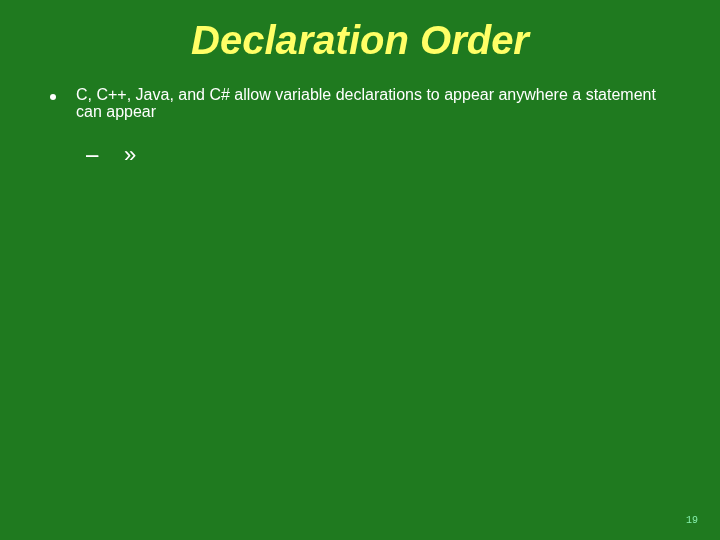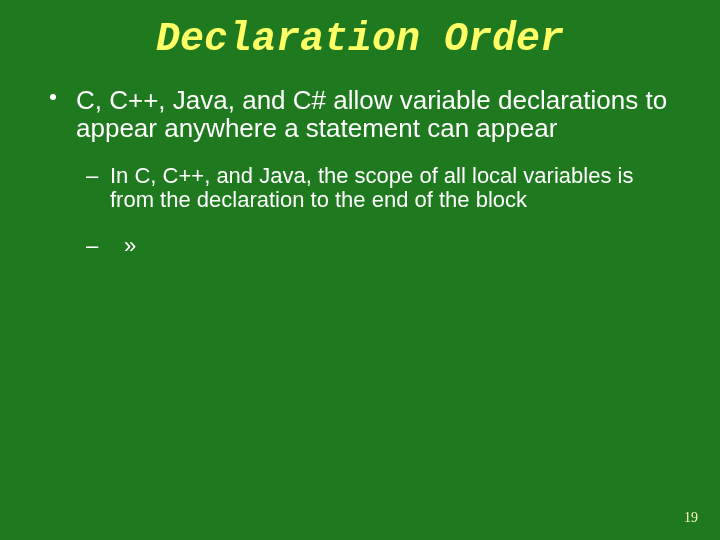--- a/index.html
+++ b/index.html
@@ -23,27 +23,26 @@
     position: relative;
   }
   .title {
     text-align: center;
     color: #ffff66;
     font-style: italic;
     font-weight: bold;
     font-size: 40px;
     margin: 0 0 24px 0;
     line-height: 1.1;
-    font-family: Liberation Mono, monospace;
   }
   .level1 {
     margin: 0 0 22px 0;
     padding-left: 36px;
     position: relative;
-    font-size: 26px;
+    font-size: 16px;
     line-height: 1.08;
   }
   .level1 .bullet {
     position: absolute;
     left: 10px;
     top: 8px;
     width: 6px;
     height: 6px;
     background: #fff;
     border-radius: 50%;
@@ -69,40 +68,39 @@
   }
   .level3 .raquo {
     position: absolute;
     left: 84px;
     top: 0;
   }
   .page-number {
     position: absolute;
     bottom: 14px;
     right: 22px;
-    color: #fef9c3;
-    font-family: Liberation Serif, serif;
-    font-size: 14px;
+    color: #86efac;
+    font-family: Liberation Mono, monospace;
+    font-size: 10px;
   }
 </style>
 </head>
 <body>
 
 <div class="slide">
 
   <h1 class="title">Declaration Order</h1>
 
   <div class="level1">
     <span class="bullet"></span>
     <span>C, C++, Java, and C# allow variable declarations to appear anywhere a statement can appear</span>
   </div>
 
   <div class="level2">
     <span class="dash">–</span>
-    <span>In C, C++, and Java, the scope of all local variables is from the declaration to the end of the block</span>
   </div>
 
   <div class="level2">
     <span class="dash">–</span>
   </div>
 
   <div class="level3">
     <span class="raquo">»</span>
   </div>
 

